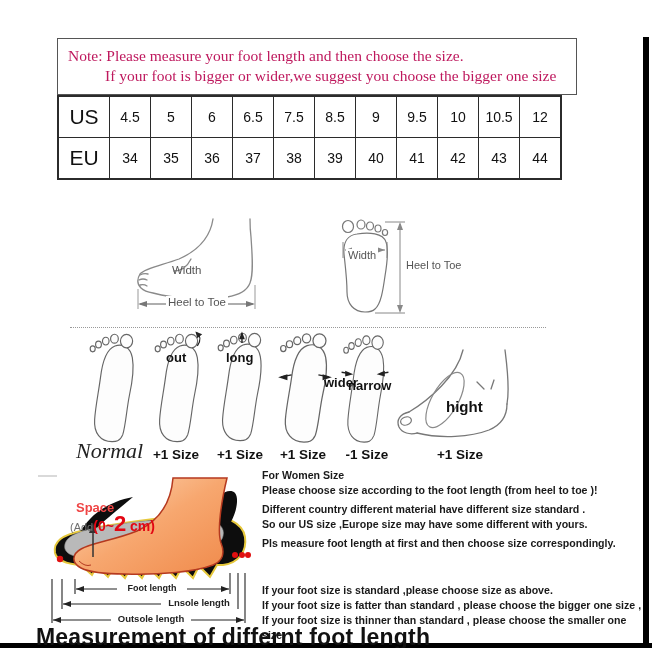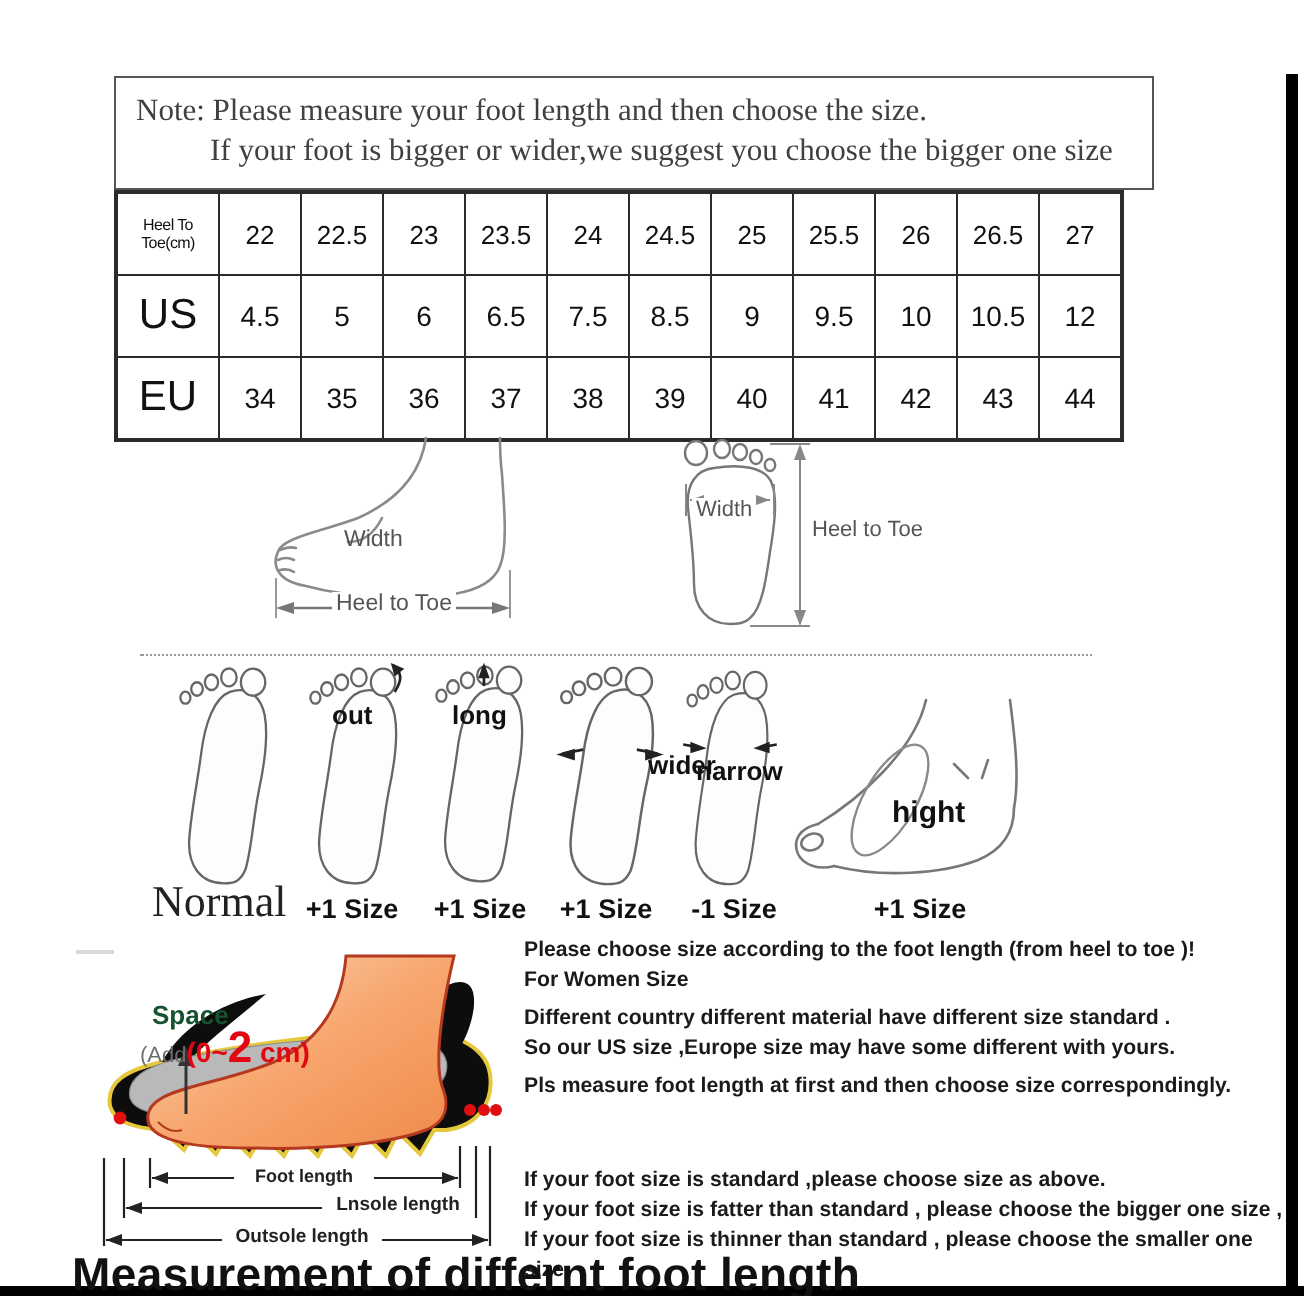--- a/index.html
+++ b/index.html
@@ -12,21 +12,21 @@
         background:linear-gradient(90deg,#7d6418 0%,#b99840 8%,#e3c878 20%,#f0debc 38%,#e6cf92 55%,#f7efcf 75%,#f3e7b6 90%,#efe0a8 100%);
         border-bottom:2px solid #2e2608;
         clip-path:polygon(0 0,100% 0,100% 100%,26px 100%);}
   .title{position:absolute;left:24px;top:2px;color:#fff;font-family:"Liberation Serif",serif;font-size:27px;}
 
   .right-strip{position:absolute;left:643px;top:37px;width:6px;height:611px;background:#000;}
   .bottom-bar{position:absolute;left:0;top:643px;width:652px;height:5px;background:#000;}
 
   
   .note{position:absolute;left:57px;top:38px;width:520px;height:57px;box-sizing:border-box;
-        border:1px solid #555;color:#404040;font-family:"Liberation Serif",serif;
+        border:1px solid #555;color:#be185d;font-family:"Liberation Serif",serif;
         font-size:15.5px;line-height:20px;padding-top:7px;}
   .note .l1{padding-left:10px;}
   .note .l2{padding-left:47px;}
 
   
   table.size{position:absolute;left:57px;top:95px;border-collapse:collapse;table-layout:fixed;background:#fff;}
   table.size td{border:1px solid #2b2b2b;text-align:center;vertical-align:middle;height:40px;padding:0;}
   table.size{border:2px solid #2b2b2b;}
   td.c0{width:50px;}
   td.cv{width:40px;}
@@ -34,32 +34,32 @@
   .t-label-lg{font-size:21px;}
   .t-val-sm{font-size:13px;}
   .t-val{font-size:14px;}
 
   svg{position:absolute;overflow:visible;}
   .lbl{position:absolute;color:#555;font-size:11.5px;}
   .lbl-bg{background:#fff;padding:0 2px;}
   .feat{position:absolute;font-weight:bold;font-size:13px;color:#111;}
   .sizelab{position:absolute;top:447px;width:64px;text-align:center;font-weight:bold;font-size:13.5px;}
   .normal{position:absolute;left:76px;top:438px;font-family:"Liberation Serif",serif;
-          font-size:22px;color:#222;}
+          font-style:italic;font-size:22px;color:#222;}
   .dotline{position:absolute;left:70px;top:327px;width:476px;border-top:1.5px dotted #999;}
   .dash{position:absolute;left:38px;top:475px;width:19px;height:2px;background:#d9d9d9;}
 
   
   .rt{position:absolute;left:262px;top:468px;width:382px;font-size:10.6px;font-weight:bold;
       color:#1a1a1a;line-height:15px;}
   .rt .g1{margin-top:4px;}
   .rt .g2{margin-top:32px;}
 
   
-  .space1{position:absolute;left:76px;top:500px;font-size:13px;font-weight:bold;color:#14532d;}
+  .space1{position:absolute;left:76px;top:500px;font-size:13px;font-weight:bold;color:#ef4444;}
   .space2{position:absolute;left:70px;top:511px;white-space:nowrap;}
   .space2 .gy{font-size:11px;font-weight:normal;color:#6e6e6e;}
   .space2 .rd{font-size:14px;font-weight:bold;color:#e30613;}
   .space2 .rdbig{font-size:22px;font-weight:bold;color:#e30613;}
   .mlabel{position:absolute;background:#fff;text-align:center;font-weight:bold;color:#222;}
   .caption{position:absolute;left:36px;top:624px;font-size:23px;font-weight:bold;color:#111;letter-spacing:0.2px;}
 </style>
 </head>
 <body>
 
@@ -68,34 +68,20 @@
   <div class="right-strip"></div>
   <div class="bottom-bar"></div>
 
   <div class="note">
     <div class="l1">Note: Please measure your foot length and then choose the size.</div>
     <div class="l2">If your foot is bigger or wider,we suggest you choose the bigger one size</div>
   </div>
 
   <table class="size">
     <tbody>
-        <tr>
-      <td class="c0 t-label-sm">Heel To Toe(cm)</td>
-      <td class="cv t-val-sm">22</td>
-      <td class="cv t-val-sm">22.5</td>
-      <td class="cv t-val-sm">23</td>
-      <td class="cv t-val-sm">23.5</td>
-      <td class="cv t-val-sm">24</td>
-      <td class="cv t-val-sm">24.5</td>
-      <td class="cv t-val-sm">25</td>
-      <td class="cv t-val-sm">25.5</td>
-      <td class="cv t-val-sm">26</td>
-      <td class="cv t-val-sm">26.5</td>
-      <td class="cv t-val-sm">27</td>
-    </tr>
     <tr>
       <td class="c0 t-label-lg">US</td>
       <td class="cv t-val">4.5</td>
       <td class="cv t-val">5</td>
       <td class="cv t-val">6</td>
       <td class="cv t-val">6.5</td>
       <td class="cv t-val">7.5</td>
       <td class="cv t-val">8.5</td>
       <td class="cv t-val">9</td>
       <td class="cv t-val">9.5</td>
@@ -317,22 +303,22 @@
   <div class="space1">Space</div>
   <div class="space2">
     <span class="gy">(Add</span><span class="rd">(0~</span><span class="rdbig">2</span><span class="rd"> cm)</span>
   </div>
 
   <span class="mlabel" style="left:117px;top:583px;width:70px;font-size:9px;">Foot length</span>
   <span class="mlabel" style="left:113px;top:597px;width:76px;font-size:9.5px;margin-left:48px;">Lnsole length</span>
   <span class="mlabel" style="left:111px;top:613px;width:80px;font-size:9.5px;">Outsole length</span>
 
   <div class="rt">
+    <div>For Women Size</div>
     <div>Please choose size according to the foot length (from heel to toe )!</div>
-    <div>For Women Size</div>
     <div class="g1">Different country different material have different size standard .</div>
     <div>So our US size ,Europe size may have some different with yours.</div>
     <div class="g1">Pls measure foot length at first and then choose size correspondingly.</div>
     <div class="g2">If your foot size is standard ,please choose size as above.</div>
     <div>If your foot size is fatter than standard , please choose the bigger one size ,</div>
     <div>If your foot size is thinner than standard , please choose the smaller one size</div>
   </div>
 
   <div class="caption">Measurement of differnt foot length</div>
 

